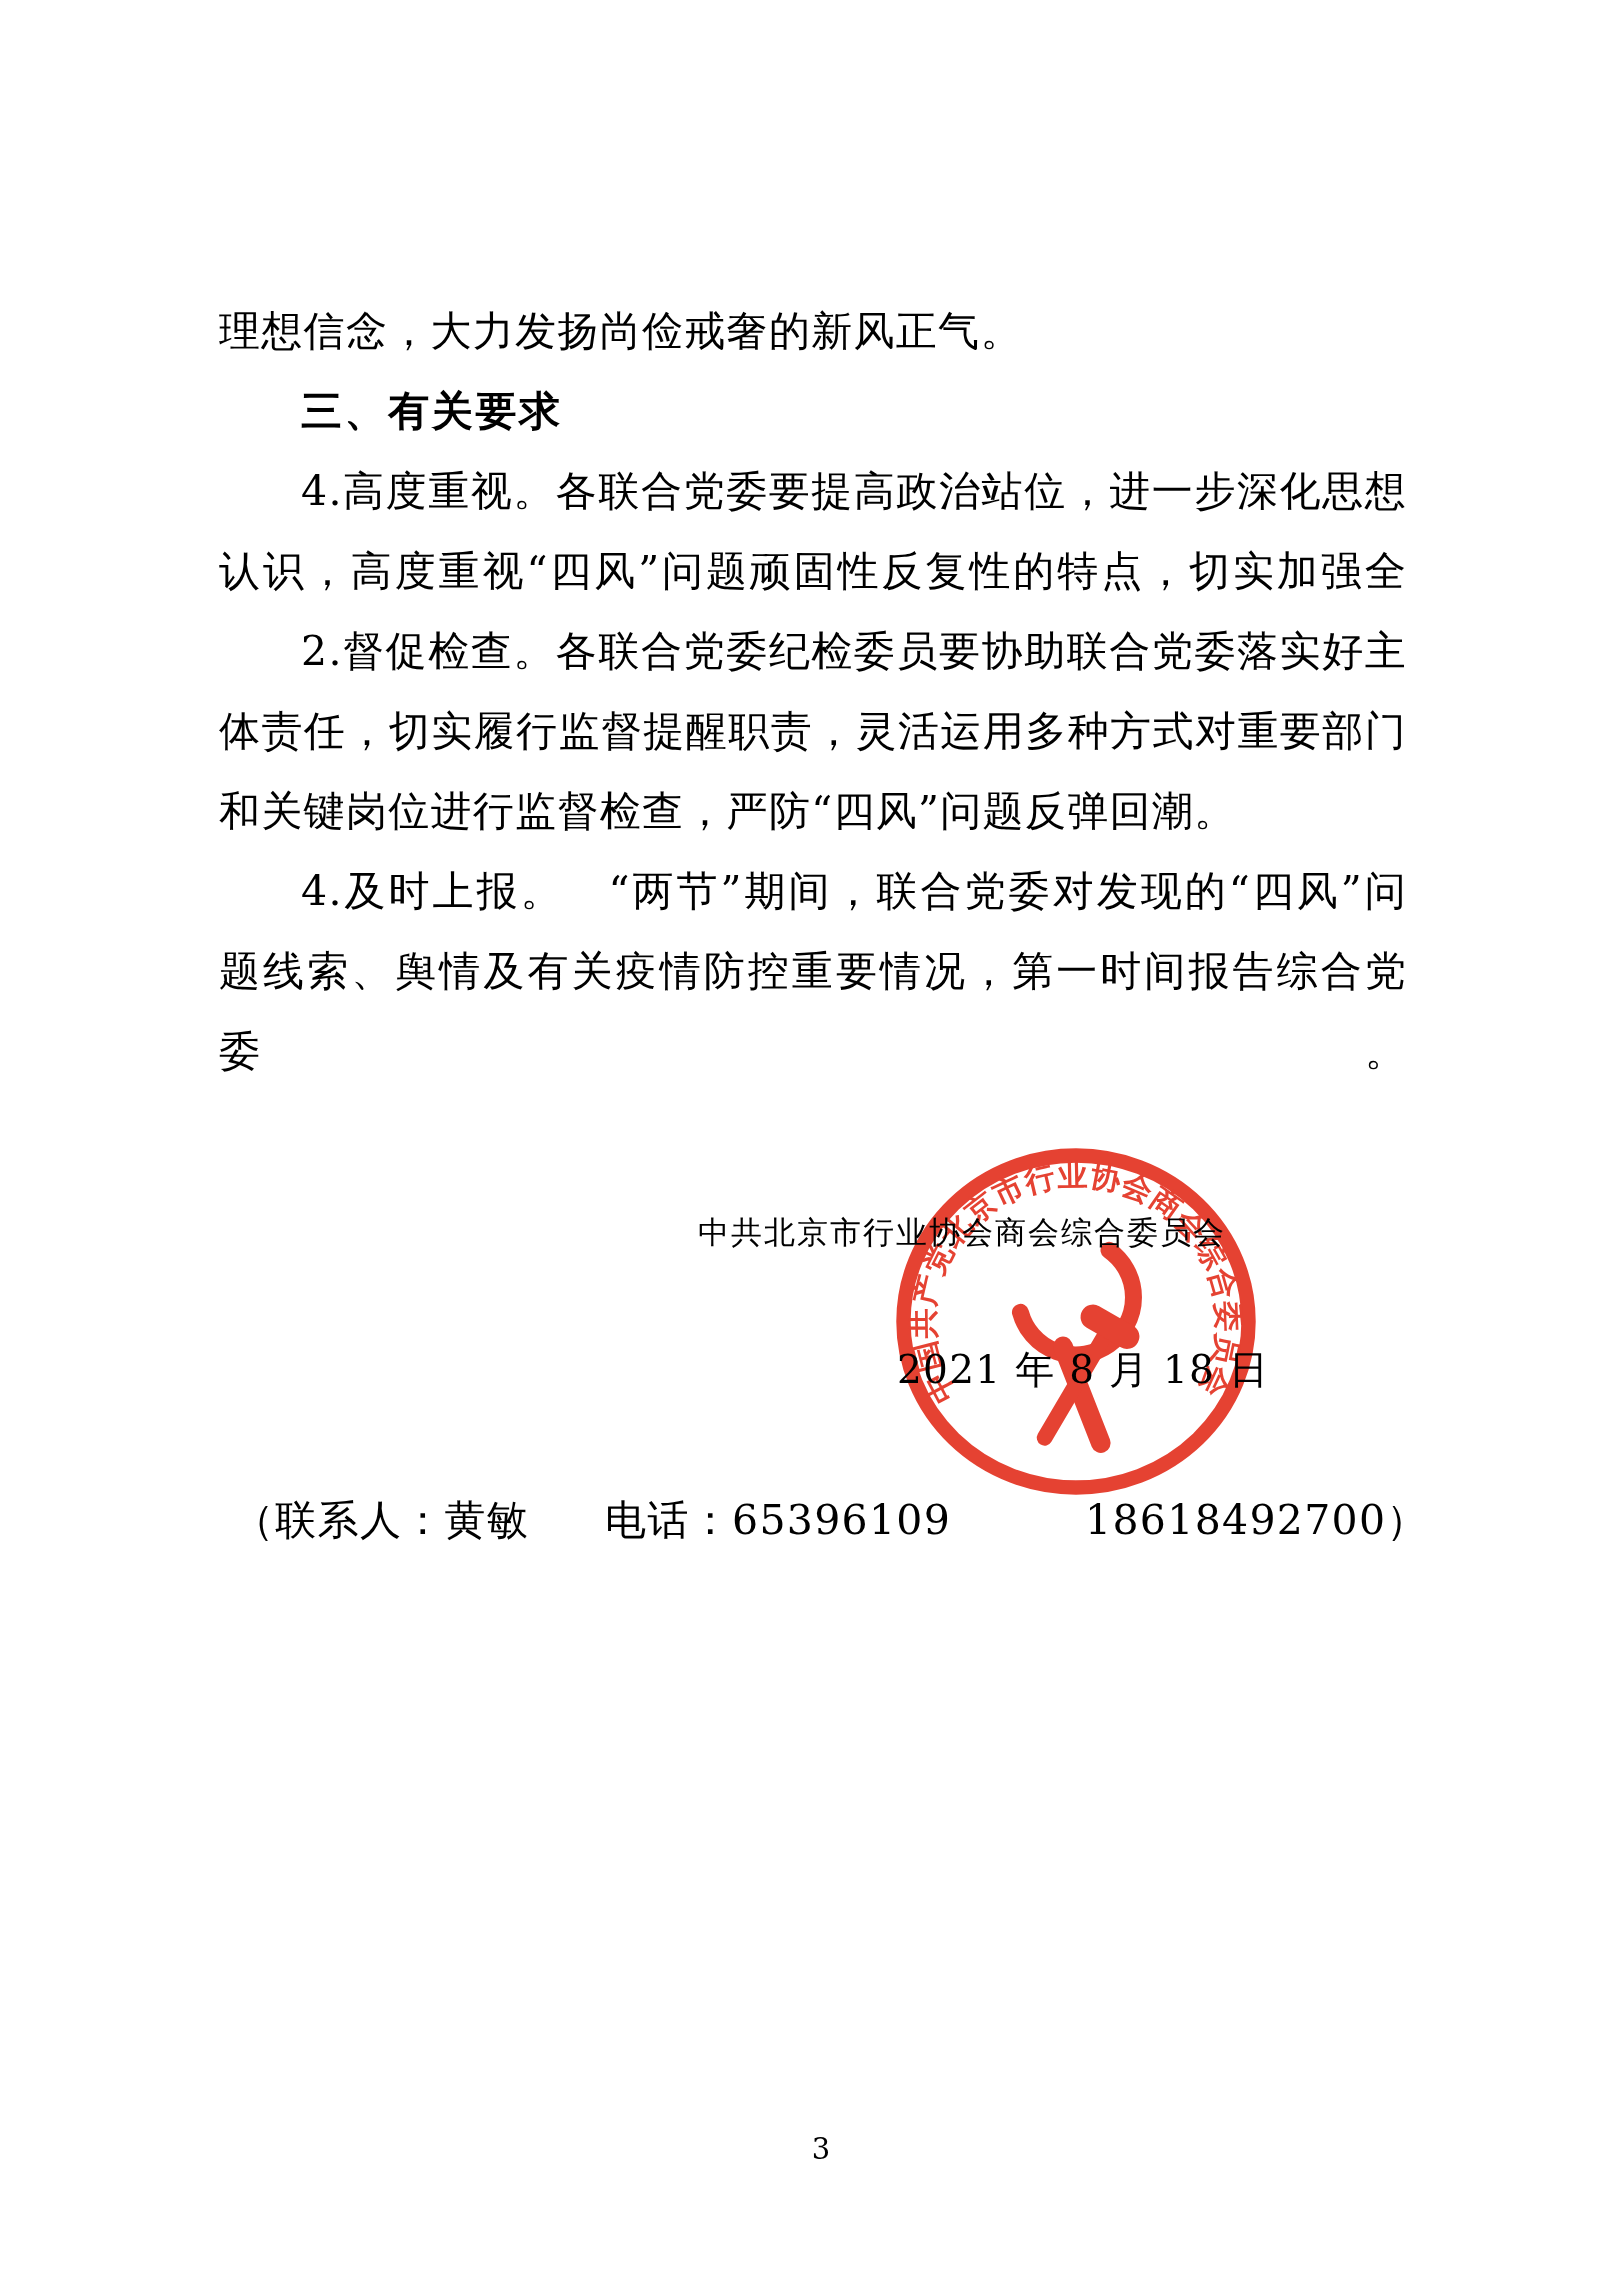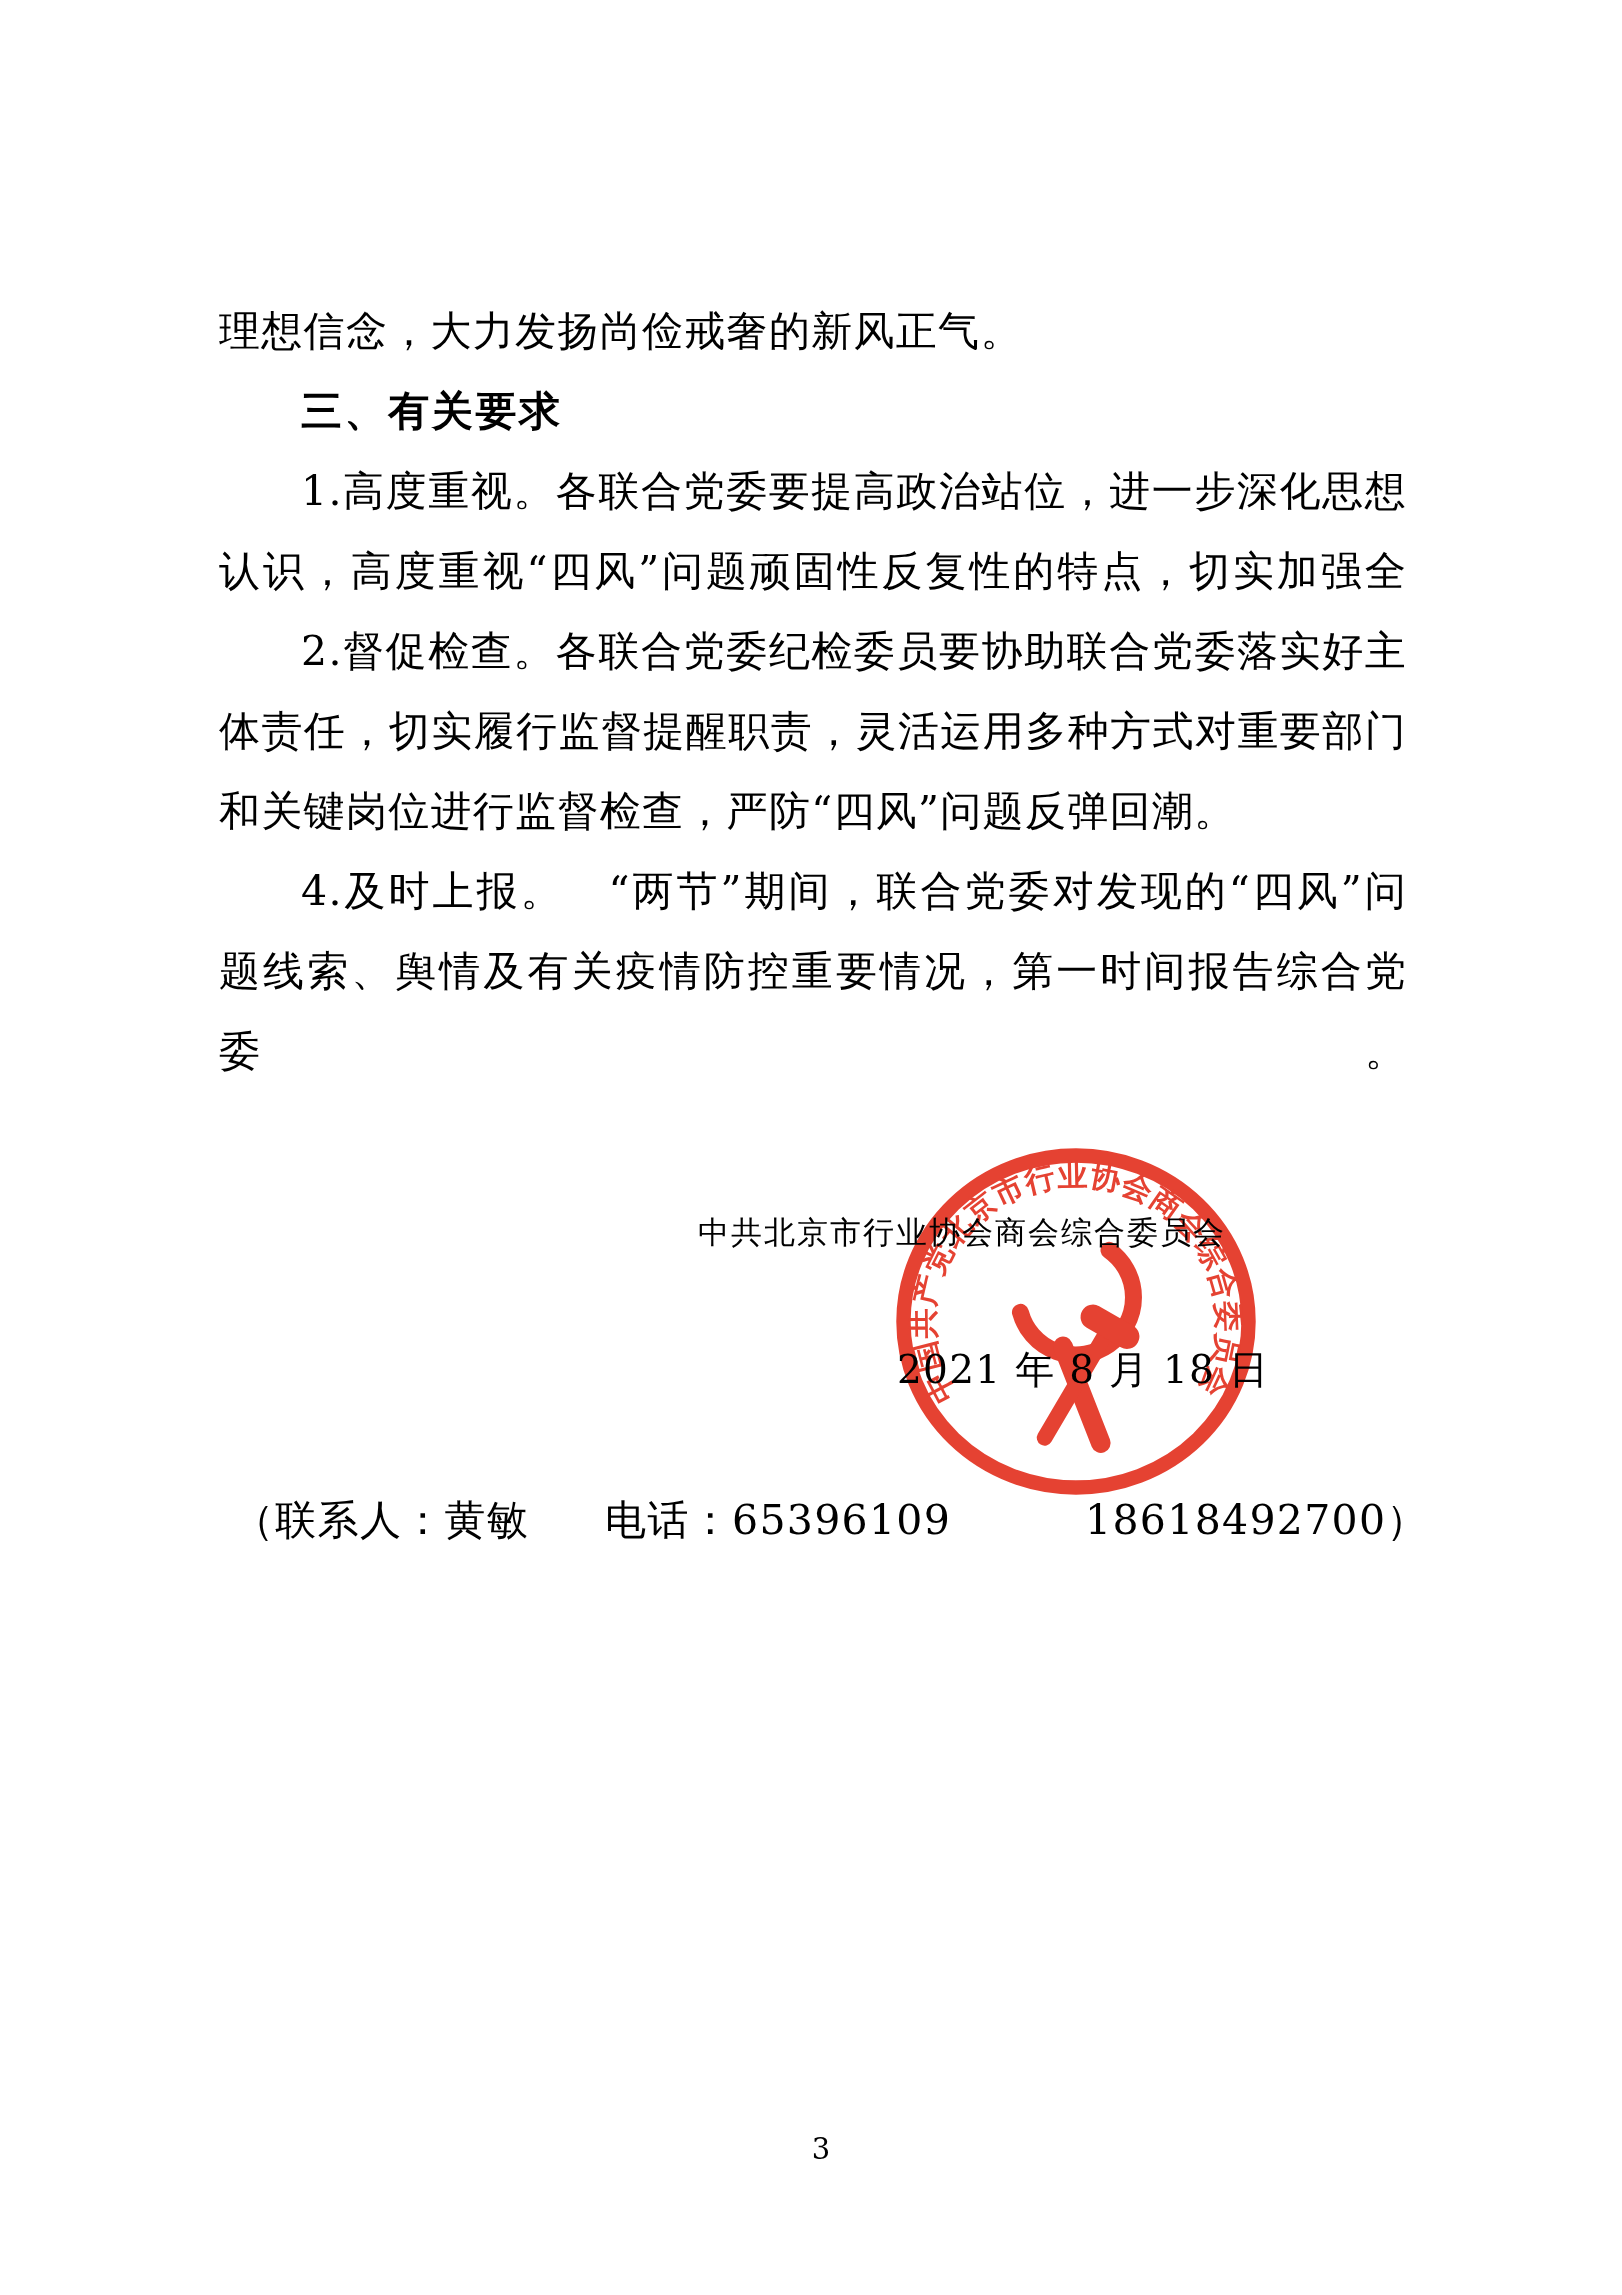--- a/index.html
+++ b/index.html
@@ -118,21 +118,21 @@
         <path d="M 52 -20 L -48 150" stroke-width="24"></path>
 
         <path d="M 26 -35 L 78 -5" stroke-width="38"></path>
       </g>
     </svg>
   </div>
 
   <div class="body-text">
     <div class="ln">理想信念，大力发扬尚俭戒奢的新风正气。</div>
     <div class="ln heading ind">三、有关要求</div>
-    <div class="ln ind jfull">1.高度重视。各联合党委要提高政治站位，进一步深化思想</div>
+    <div class="ln ind jfull">4.高度重视。各联合党委要提高政治站位，进一步深化思想</div>
     <div class="ln jfull">认识，高度重视“四风”问题顽固性反复性的特点，切实加强全</div>
     <div class="ln ind jfull">2.督促检查。各联合党委纪检委员要协助联合党委落实好主</div>
     <div class="ln jfull">体责任，切实履行监督提醒职责，灵活运用多种方式对重要部门</div>
     <div class="ln">和关键岗位进行监督检查，严防“四风”问题反弹回潮。</div>
     <div class="ln ind jfull">4.及时上报。　“两节”期间，联合党委对发现的“四风”问</div>
     <div class="ln jfull">题线索、舆情及有关疫情防控重要情况，第一时间报告综合党委。</div>
   </div>
 
   <div class="sig-org">中共北京市行业协会商会综合委员会</div>
   <div class="sig-date">2021 年 8 月 18 日</div>

